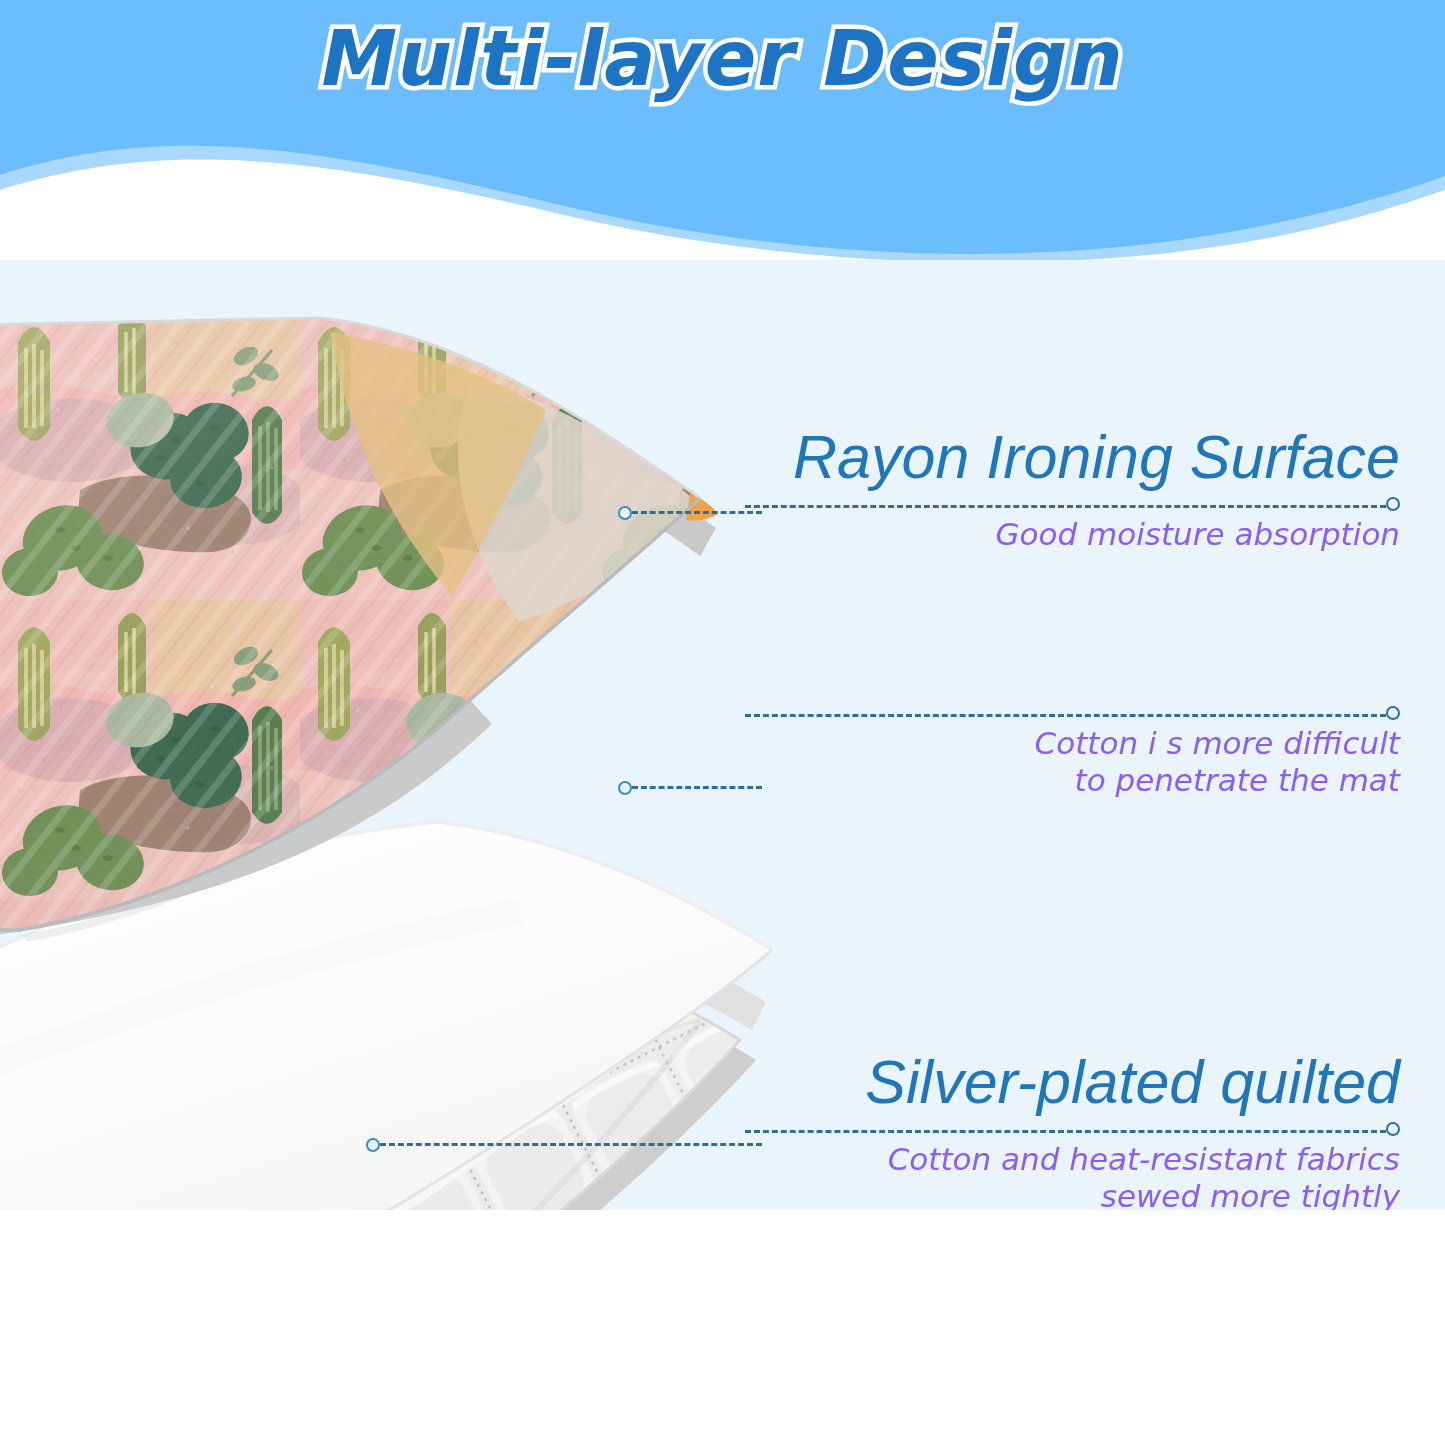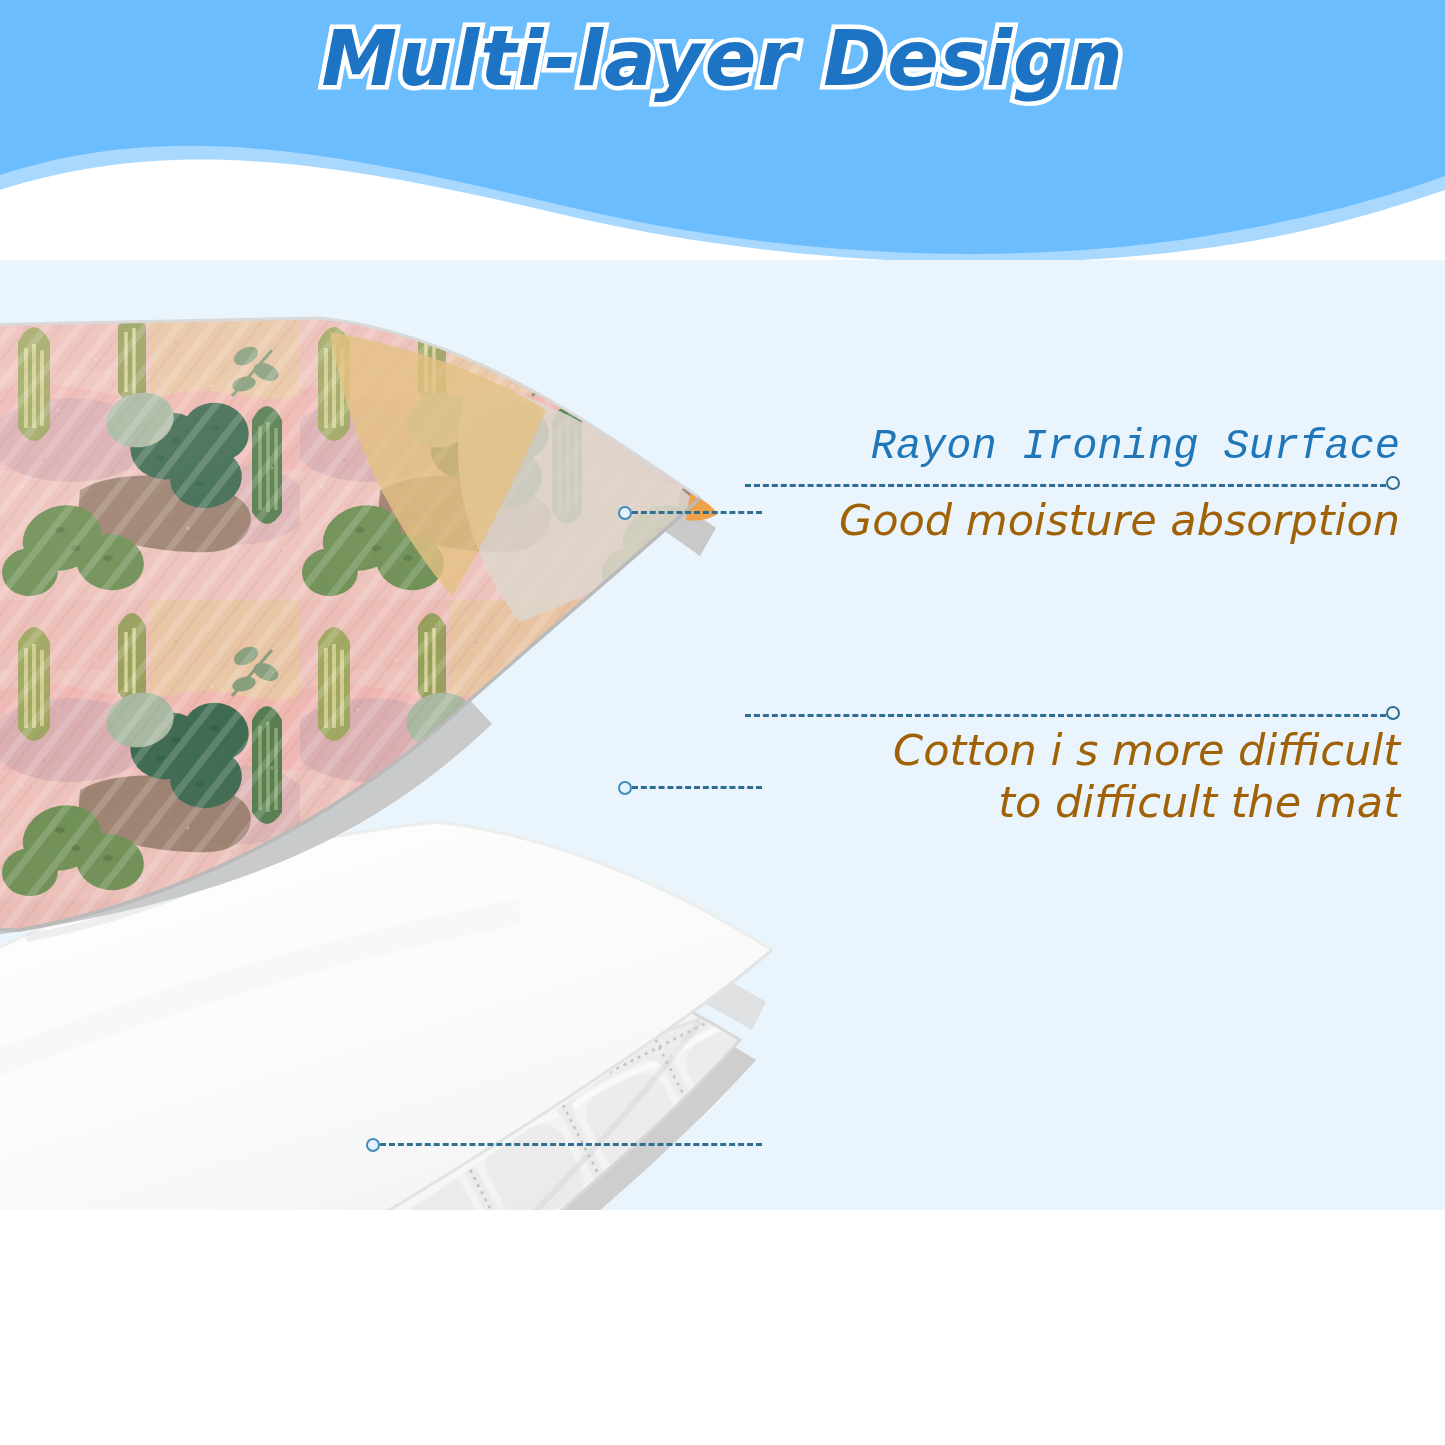--- a/index.html
+++ b/index.html
@@ -59,23 +59,23 @@
     height: 1445px;
   }
   #layers svg { display: block; }
 
   
   .callout {
     position: absolute;
     text-align: right;
   }
   .callout .heading {
-    font-family: Liberation Mono, monospace;
+    font-family: Liberation Sans, sans-serif;
     font-style: italic;
-    font-size: 42px;
+    font-size: 61px;
     color: #1f76b8;
     line-height: 1.08;
     white-space: nowrap;
   }
   .callout .rule {
     height: 1px;
     margin: 14px 0 10px 0;
     position: relative;
   }
   .callout .rule .dashline {
@@ -91,22 +91,22 @@
     width: 14px;
     height: 14px;
     border: 2px solid #2f6f93;
     border-radius: 50%;
     background: #eaf4fb;
     box-sizing: border-box;
   }
   .callout .sub {
     font-family: "DejaVu Sans", sans-serif;
     font-style: italic;
-    font-size: 43px;
-    color: #a16207;
+    font-size: 31px;
+    color: #8b5cf6;
     line-height: 1.20;
   }
   .callout .sub span { display: block; white-space: nowrap; }
 
   #callout-1 { left: 745px; top: 425px;  width: 655px; }
   #callout-2 { left: 745px; top: 700px;  width: 655px; }
   #callout-3 { left: 745px; top: 1050px; width: 655px; }
 
   
   .connector {
@@ -378,18 +378,29 @@
     </div>
   </div>
 
   <div class="callout" id="callout-2">
     <div class="rule">
       <span class="dashline"></span>
       <span class="endcap"></span>
     </div>
     <div class="sub">
       <span>Cotton i s more difficult</span>
-      <span>to difficult the mat</span>
-    </div>
-  </div>
-
+      <span>to penetrate the mat</span>
+    </div>
+  </div>
+
+  <div class="callout" id="callout-3">
+    <div class="heading">Silver-plated quilted</div>
+    <div class="rule">
+      <span class="dashline"></span>
+      <span class="endcap"></span>
+    </div>
+    <div class="sub">
+      <span>Cotton and heat-resistant fabrics</span>
+      <span>sewed more tightly</span>
+    </div>
+  </div>
 
 </div>
 
 </body></html>

